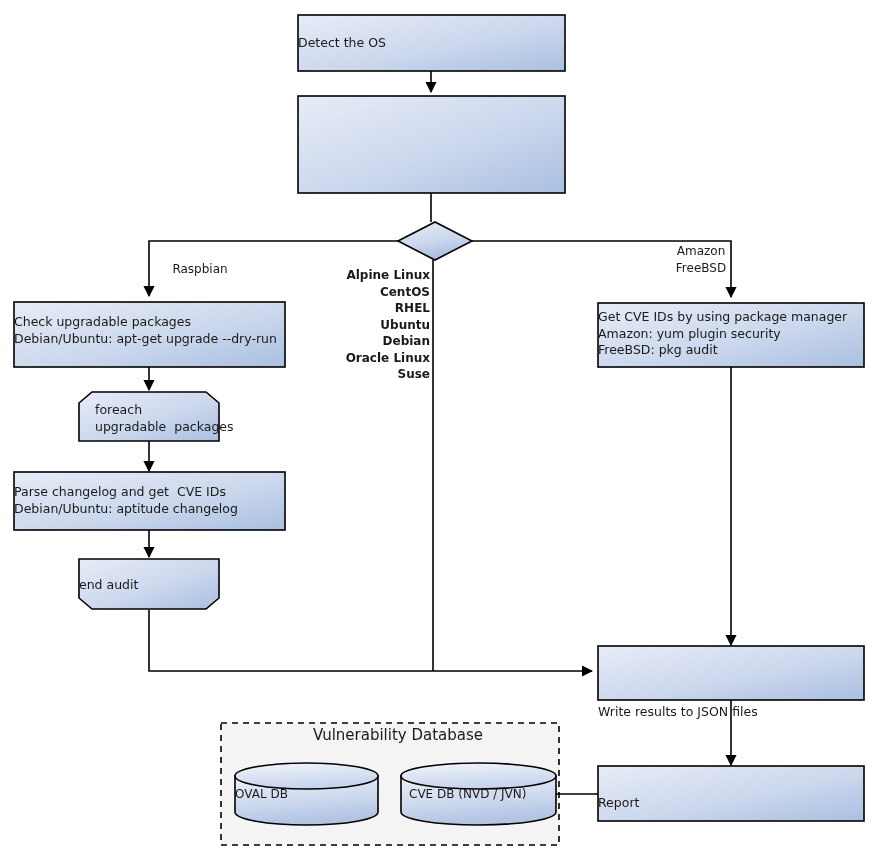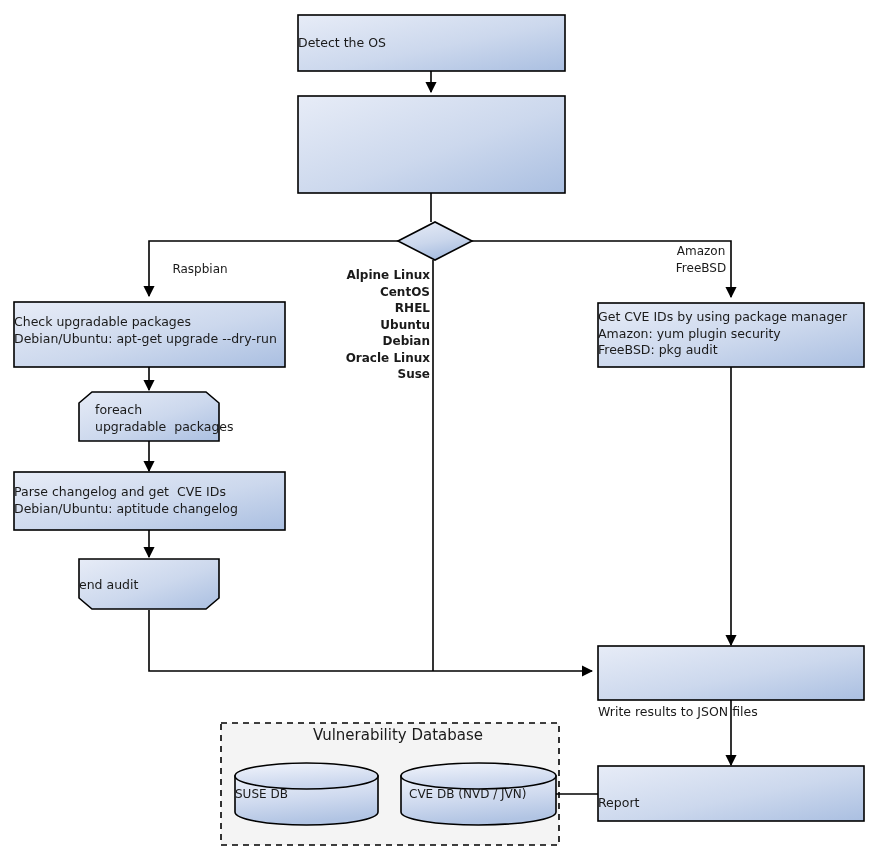--- a/index.html
+++ b/index.html
@@ -190,17 +190,17 @@
   <div class="node-label lbl-center fs12b" style="left:598px; top:309px; width:266px;">Get CVE IDs by using package manager
 Amazon: yum plugin security
 FreeBSD: pkg audit</div>
 
   <div class="node-label lbl-center fs12b" style="left:598px; top:684px; width:236px;margin-top:20px;">Write results to JSON files</div>
 
   <div class="node-label lbl-center fs12b" style="left:598px; top:786px; width:266px;margin-top:9px;">Report</div>
 
   <div class="node-label lbl-right" style="left:229px; top:727px; width:338px; font-size:15px;text-align:center;">Vulnerability Database</div>
 
-  <div class="node-label lbl-center fs12" style="left:235px; top:786px; width:143px;">SUSE DB</div>
+  <div class="node-label lbl-center fs12" style="left:235px; top:786px; width:143px;">OVAL DB</div>
 
   <div class="node-label lbl-center fs12" style="left:401px; top:786px; width:155px;margin-left:8px;">CVE DB (NVD / JVN)</div>
 
 </div>
 
 </body></html>

